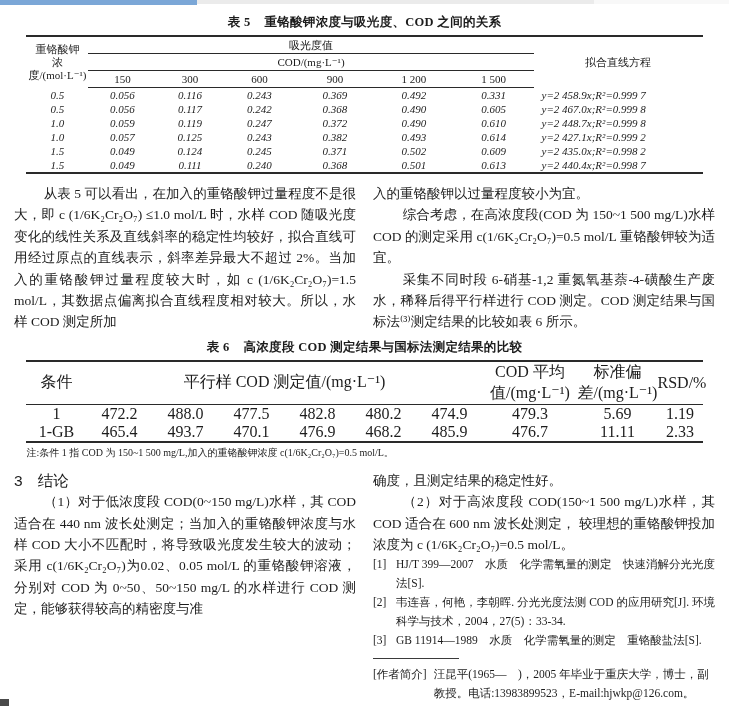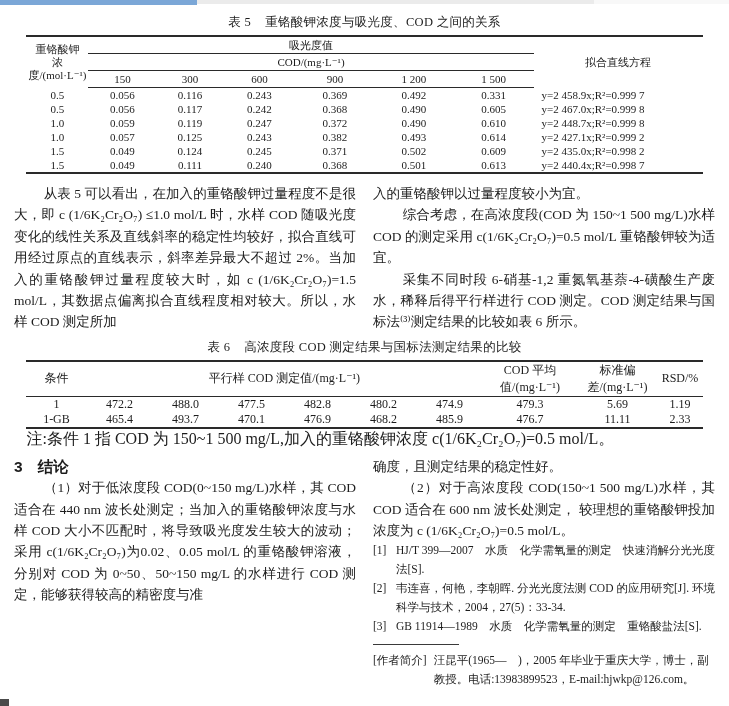--- a/index.html
+++ b/index.html
@@ -8,49 +8,49 @@
     background:#ffffff; color:#1c1c1c;
     font-family:"Liberation Serif","DejaVu Serif",serif;
   }
   
   .topbar { position:relative; height:7px; }
   .bar-blue  { position:absolute; left:0;   top:0; width:197px; height:5px; background:#7ba7d7; }
   .bar-gray  { position:absolute; left:197px;top:0; width:397px; height:4px; background:#ebebeb; }
   .bar-faint { position:absolute; left:594px;top:0; width:135px; height:4px; background:#f8f8f8; }
   .corner-mark { position:absolute; left:0; bottom:0; width:9px; height:7px; background:#4a4a4a; }
 
-  .tbl-title { text-align:center; font-weight:normal; font-size:12.5px; margin:7px 6px 4px; letter-spacing:0.3px; }
+  .tbl-title { text-align:center; font-weight:bold; font-size:12.5px; margin:7px 6px 4px; letter-spacing:0.3px; }
   .tbl-title .gap { display:inline-block; width:14px; }
 
   table { border-collapse:collapse; table-layout:fixed; margin:0 auto; }
   td { padding:0; text-align:center; vertical-align:middle; }
 
   .t5 { width:676px; font-size:11px; border-top:2px solid #2a2a2a; border-bottom:2px solid #2a2a2a; }
   .t5 .h1 td, .t5 .h2 td { height:16px; }
   .t5 .hr3 td { height:16px; border-bottom:1.4px solid #2a2a2a; }
   .t5 .underline { border-bottom:1px solid #2a2a2a; }
   .t5 .stub { font-size:11px; line-height:13px; }
   .t5 .fit-col { text-align:left; padding-left:8px; }
-  .t5 .datarow td { height:14px; }
-
-  .t6 { width:676px; font-size:12px; border-top:2px solid #2a2a2a; border-bottom:2px solid #2a2a2a; margin-top:2px; }
+  .t5 .datarow td { height:14px;font-style:italic; }
+
+  .t6 { width:676px; font-size:16px; border-top:2px solid #2a2a2a; border-bottom:2px solid #2a2a2a; margin-top:2px; }
   .t6 .head td { height:16px; border-bottom:1px solid #2a2a2a; }
   .t6 .datarow td { height:15px; }
   .t6 .stub { text-align:center; }
 
-  .note { width:676px; margin:3px auto 0; font-size:16px; line-height:13px; text-align:left; }
+  .note { width:676px; margin:3px auto 0; font-size:10px; line-height:13px; text-align:left; }
 
   .columns { display:flex; gap:17px; padding:0 14px; box-sizing:border-box; width:729px; }
   .cols-1 { margin-top:9px; }
   .cols-2 { margin-top:11px; }
   .col { width:342px; font-size:13.5px; line-height:21.4px; text-align:justify; }
   .col p { margin:0; }
   .indent { text-indent:2.2em; }
 
-  .sec-head { font-family:"Liberation Sans","DejaVu Sans",sans-serif; font-weight:bold; font-size:15.5px; margin:13px 0 9px; text-align:left; text-indent:0; }
+  .sec-head { font-family:"Liberation Sans","DejaVu Sans",sans-serif; font-weight:normal; font-size:15.5px; margin:13px 0 9px; text-align:left; text-indent:0; }
   .sec-head .num { margin-right:15px; }
 
   .ref-head { text-align:center; font-weight:bold; font-size:12px; margin:7px 0 6px; }
   .ref { display:flex; font-size:11.5px; line-height:18.8px; }
   .ref .ref-num { width:23px; flex:none; text-align:left; }
   .ref .ref-text { flex:1; text-align:justify; }
 
   .foot-rule { border:none; border-top:1px solid #3a3a3a; width:86px; margin:9px 0 6px 0; }
   .foot-item { display:flex; font-size:11.5px; line-height:19px; margin-bottom:2px; }
   .foot-label { flex:none; margin-right:7px; }

